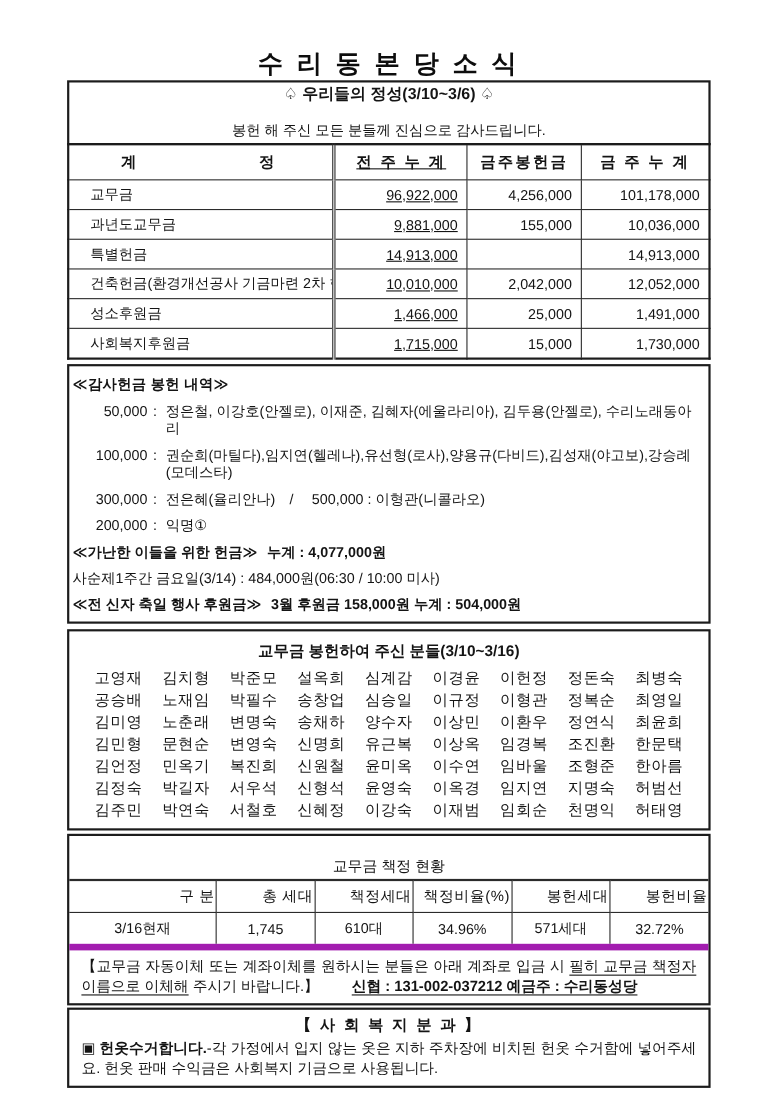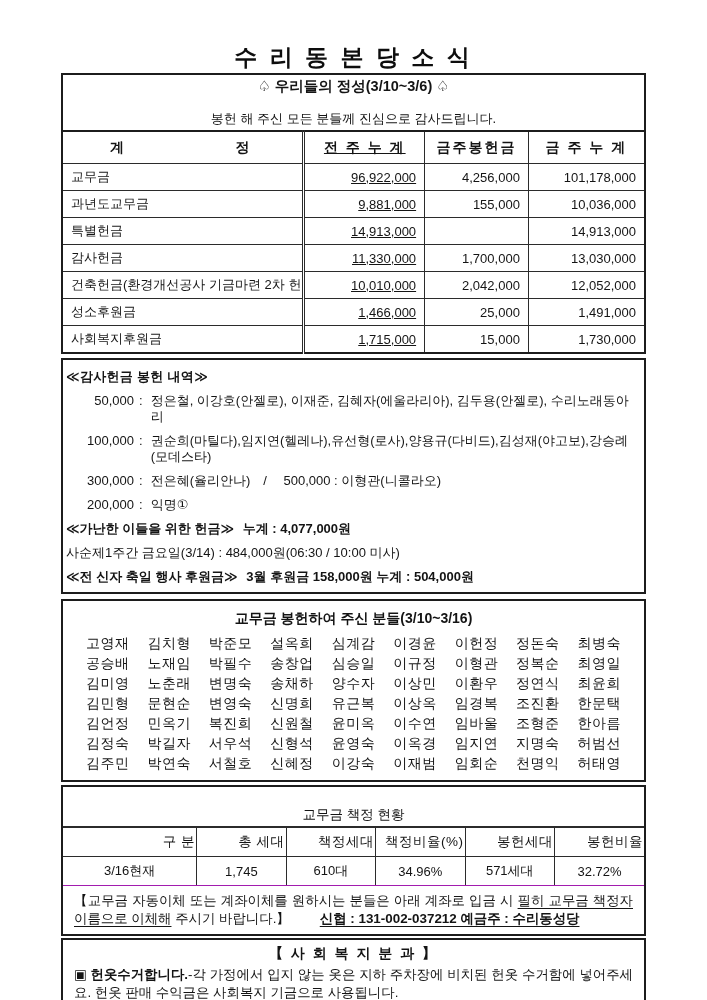--- a/index.html
+++ b/index.html
@@ -27,21 +27,21 @@
   }
   table.summary col.c1{width:41.5%}
   table.summary col.c2{width:20.7%}
   table.summary col.c3{width:17.8%}
   table.summary col.c4{width:20%}
   table.summary th,table.summary td{border:1px solid #2b2b2b;overflow:hidden;white-space:nowrap;}
   table.summary thead th{height:29px;font-weight:600;font-size:14px;}
   table.summary td{height:24px;}
   .cat-wrap{display:flex;justify-content:space-between;padding:0 52px 0 46px;}
   .th-sp{letter-spacing:2px;}
-  .c-name{text-align:left;padding-left:8px;}
+  .c-name{text-align:left;padding-left:19px;}
   .c-num{text-align:right;padding-right:8px;}
   .dbl{border-left:3px double #2b2b2b !important;text-decoration:underline;}
 
   
   .details-box{margin-top:4px;padding:9px 3px 7px;font-size:13px;line-height:16px;}
   .sec-title{font-weight:bold;margin-bottom:8px;letter-spacing:.3px;}
   .amt-line{display:flex;margin:0 0 8px 10px;}
   .amt{width:58px;text-align:right;flex:0 0 auto;}
   .amt-sep{margin:0 8px 0 5px;flex:0 0 auto;}
   .sec-line{margin-bottom:8px;}
@@ -68,21 +68,21 @@
   table.assess col.a1{width:23%}
   table.assess th,table.assess td{
     border:1px solid #2b2b2b;text-align:center;height:26px;overflow:hidden;white-space:nowrap;
   }
   table.assess th{font-weight:500;font-size:13.5px;letter-spacing:.5px;text-align:right;}
   table.assess th:first-child,table.assess td:first-child{border-left:none;}
   table.assess th:last-child,table.assess td:last-child{border-right:none;}
   table.assess td{border-bottom:none;}
   .notice{
     margin:0;padding:6px 11px 7px;font-size:13.4px;line-height:17.5px;
-    text-align:justify;border-top:1px solid #a21caf;
+    text-align:justify;border-top:6px solid #a21caf;
   }
   .u{text-decoration:underline;text-underline-offset:3px;}
   .acct{font-weight:bold;margin-left:30px;white-space:nowrap;}
 
   
   .welfare-box{margin-top:2px;padding:4px 11px 8px;}
   .welfare-title{text-align:center;font-weight:bold;font-size:14px;letter-spacing:2px;margin:1px 0 4px;line-height:17px;}
   .welfare-text{margin:0;font-size:13.4px;line-height:17.5px;text-align:justify;}
   .lead{font-weight:bold;}
 </style>
@@ -129,26 +129,20 @@
           <td class="c-name">과년도교무금</td>
           <td class="c-num dbl">9,881,000</td>
           <td class="c-num">155,000</td>
           <td class="c-num">10,036,000</td>
         </tr>
         <tr>
           <td class="c-name">특별헌금</td>
           <td class="c-num dbl">14,913,000</td>
           <td class="c-num"></td>
           <td class="c-num">14,913,000</td>
-        </tr>
-        <tr>
-          <td class="c-name">감사헌금</td>
-          <td class="c-num dbl">11,330,000</td>
-          <td class="c-num">1,700,000</td>
-          <td class="c-num">13,030,000</td>
         </tr>
         <tr>
           <td class="c-name">건축헌금(환경개선공사 기금마련 2차 헌금)</td>
           <td class="c-num dbl">10,010,000</td>
           <td class="c-num">2,042,000</td>
           <td class="c-num">12,052,000</td>
         </tr>
         <tr>
           <td class="c-name">성소후원금</td>
           <td class="c-num dbl">1,466,000</td>

